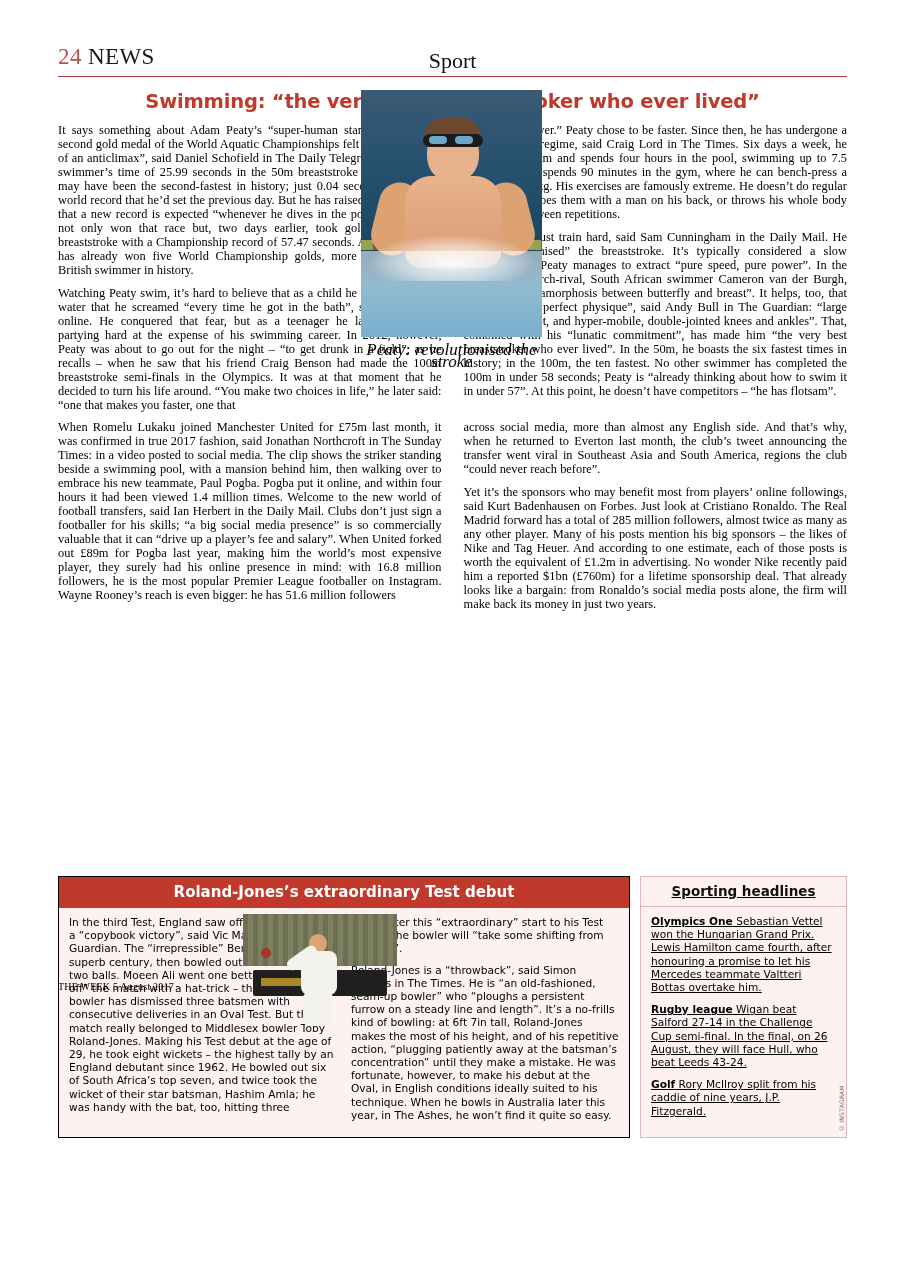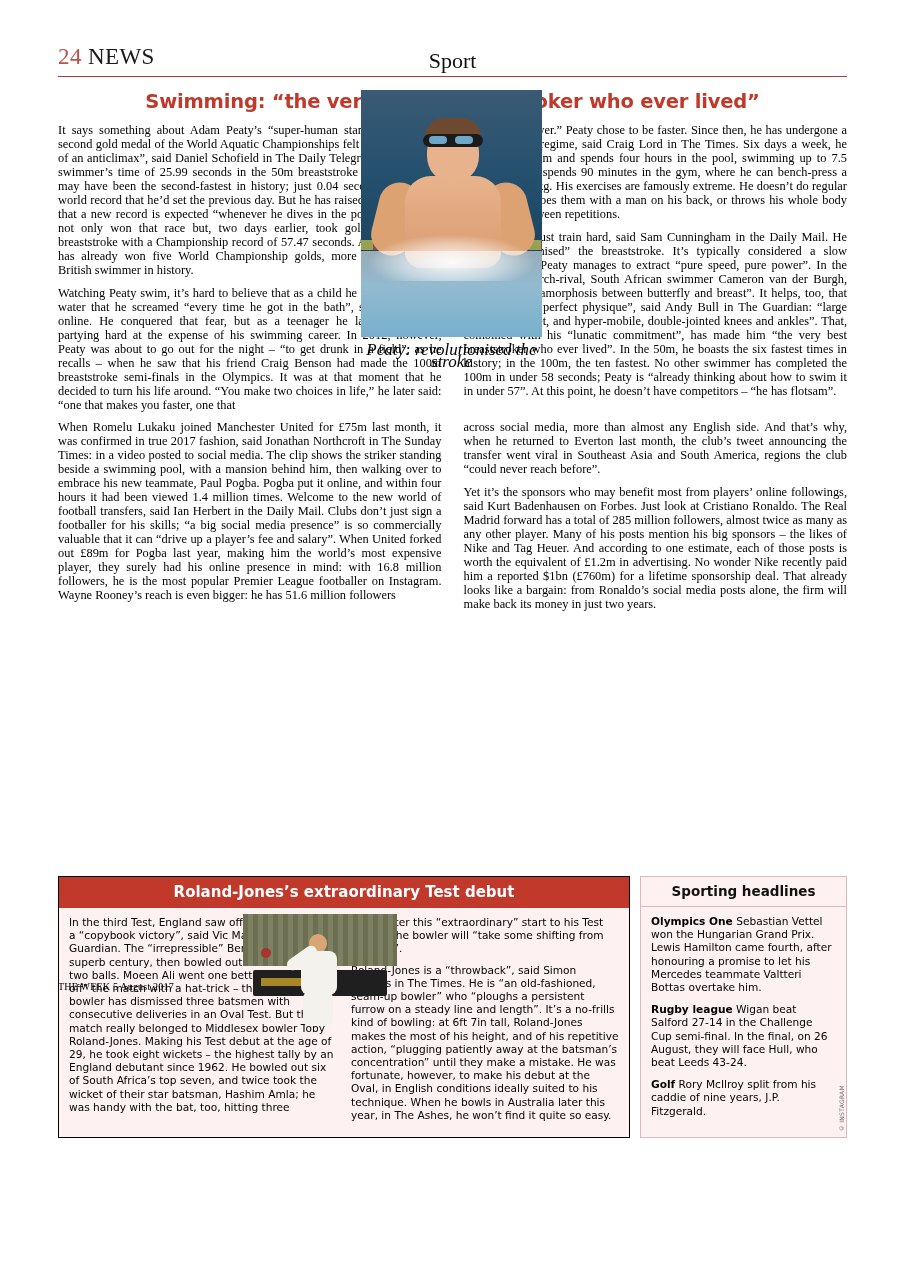--- a/index.html
+++ b/index.html
@@ -194,20 +194,21 @@
     width: 572px;
     border: 1px solid #000000;
     background: #fdf2f1;
     box-sizing: border-box;
   }
   .panel-side {
     flex: 1;
     border: 1px solid #e0b6b6;
     background: #fdf2f1;
     box-sizing: border-box;
+    text-decoration: underline;
   }
   .panel-bar {
     background: #c0392b;
     color: #fff;
     text-align: center;
     font-family: "DejaVu Sans", sans-serif;
     font-weight: bold;
     font-size: 15px;
     padding: 6px 4px 7px 4px;
   }

